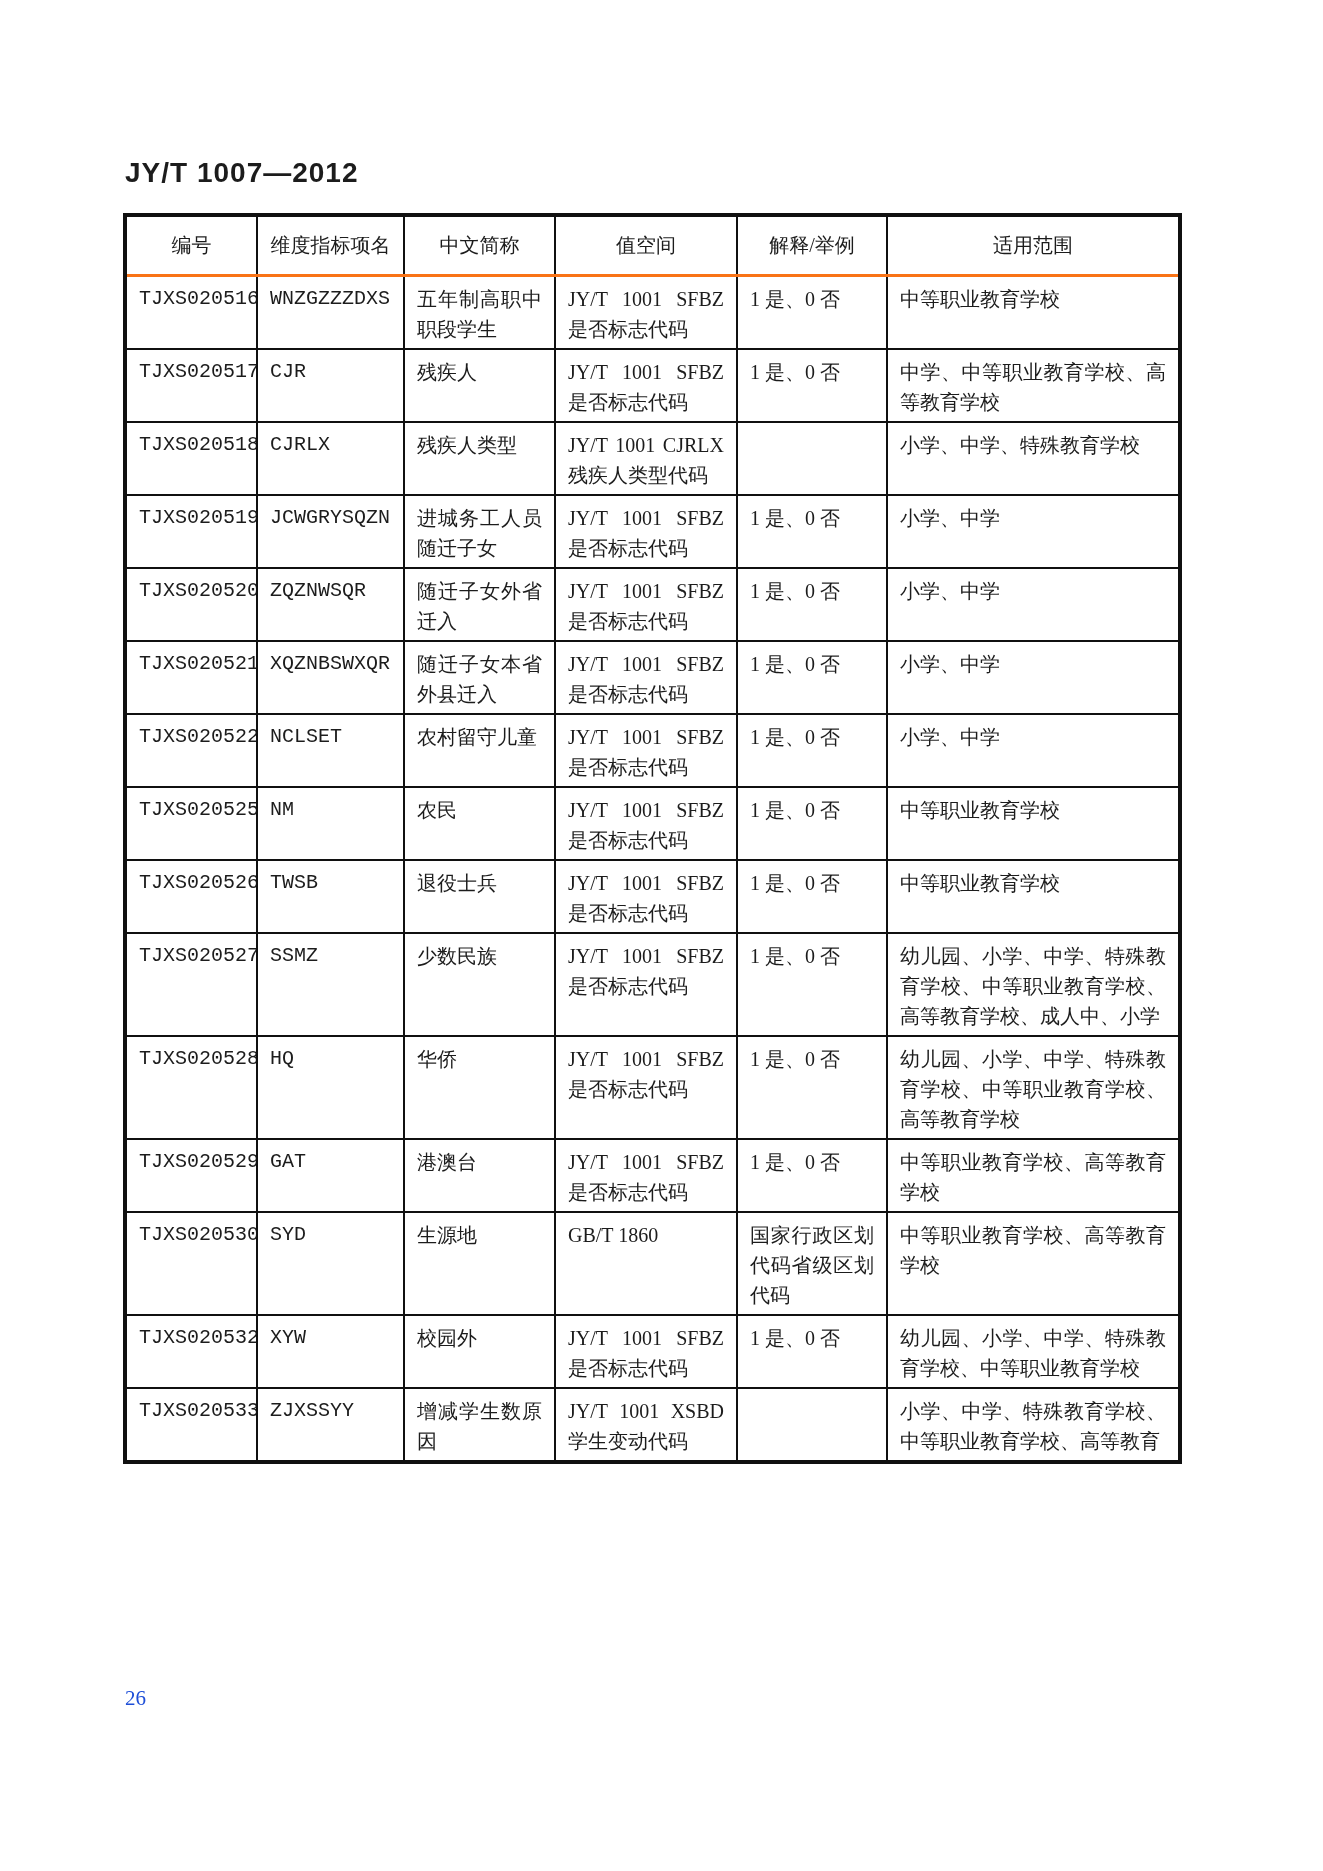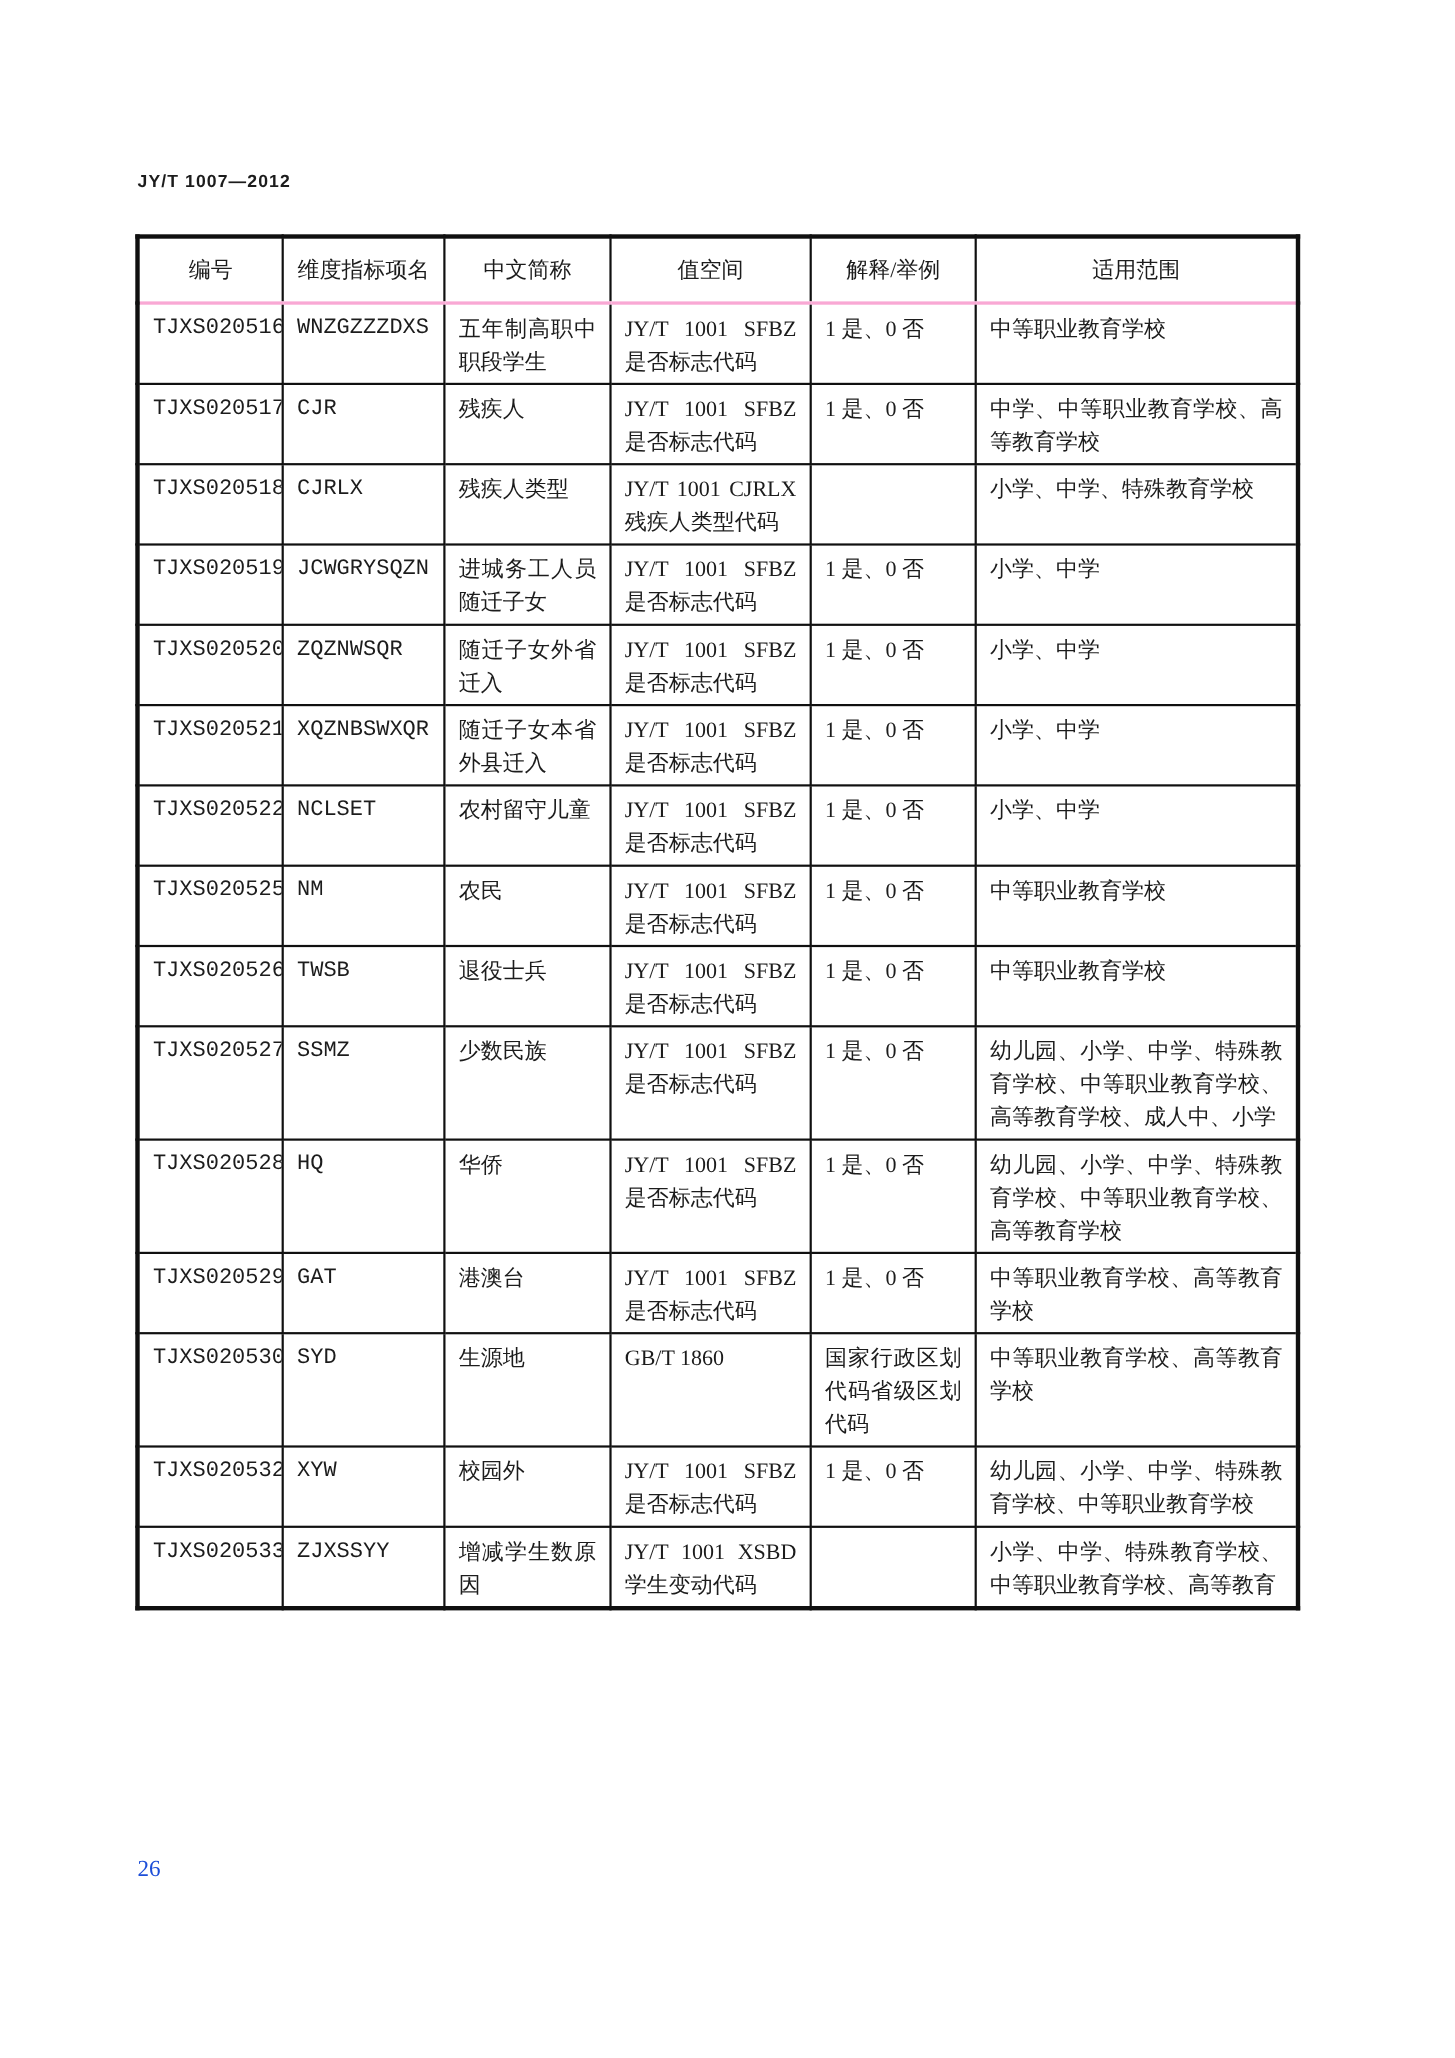--- a/index.html
+++ b/index.html
@@ -14,21 +14,21 @@
     background: #ffffff;
     overflow: hidden;
     font-family: "Liberation Serif", "DejaVu Serif", serif;
     color: #1c1c1c;
   }
   .doc-code {
     position: absolute;
     left: 125px;
     top: 157px;
     font-family: "Liberation Sans", "DejaVu Sans", sans-serif;
-    font-size: 16px;
+    font-size: 28px;
     font-weight: 600;
     letter-spacing: 1px;
     color: #1c1c1c;
     white-space: nowrap;
   }
   table.dict {
     position: absolute;
     left: 123px;
     top: 213px;
     width: 1055px;
@@ -41,21 +41,21 @@
     border: 2px solid #101010;
     font-weight: normal;
     font-size: 20px;
     color: #1c1c1c;
     overflow: hidden;
   }
   table.dict {
     border: 4px solid #101010;
   }
   table.dict thead th {
-    border-bottom: 3px solid #f9a8d4;
+    border-bottom: 3px solid #f97316;
     height: 57px;
     text-align: center;
     vertical-align: middle;
     padding: 0 4px;
   }
   table.dict tbody tr {
     height: 71px;
   }
   table.dict td {
     vertical-align: top;

